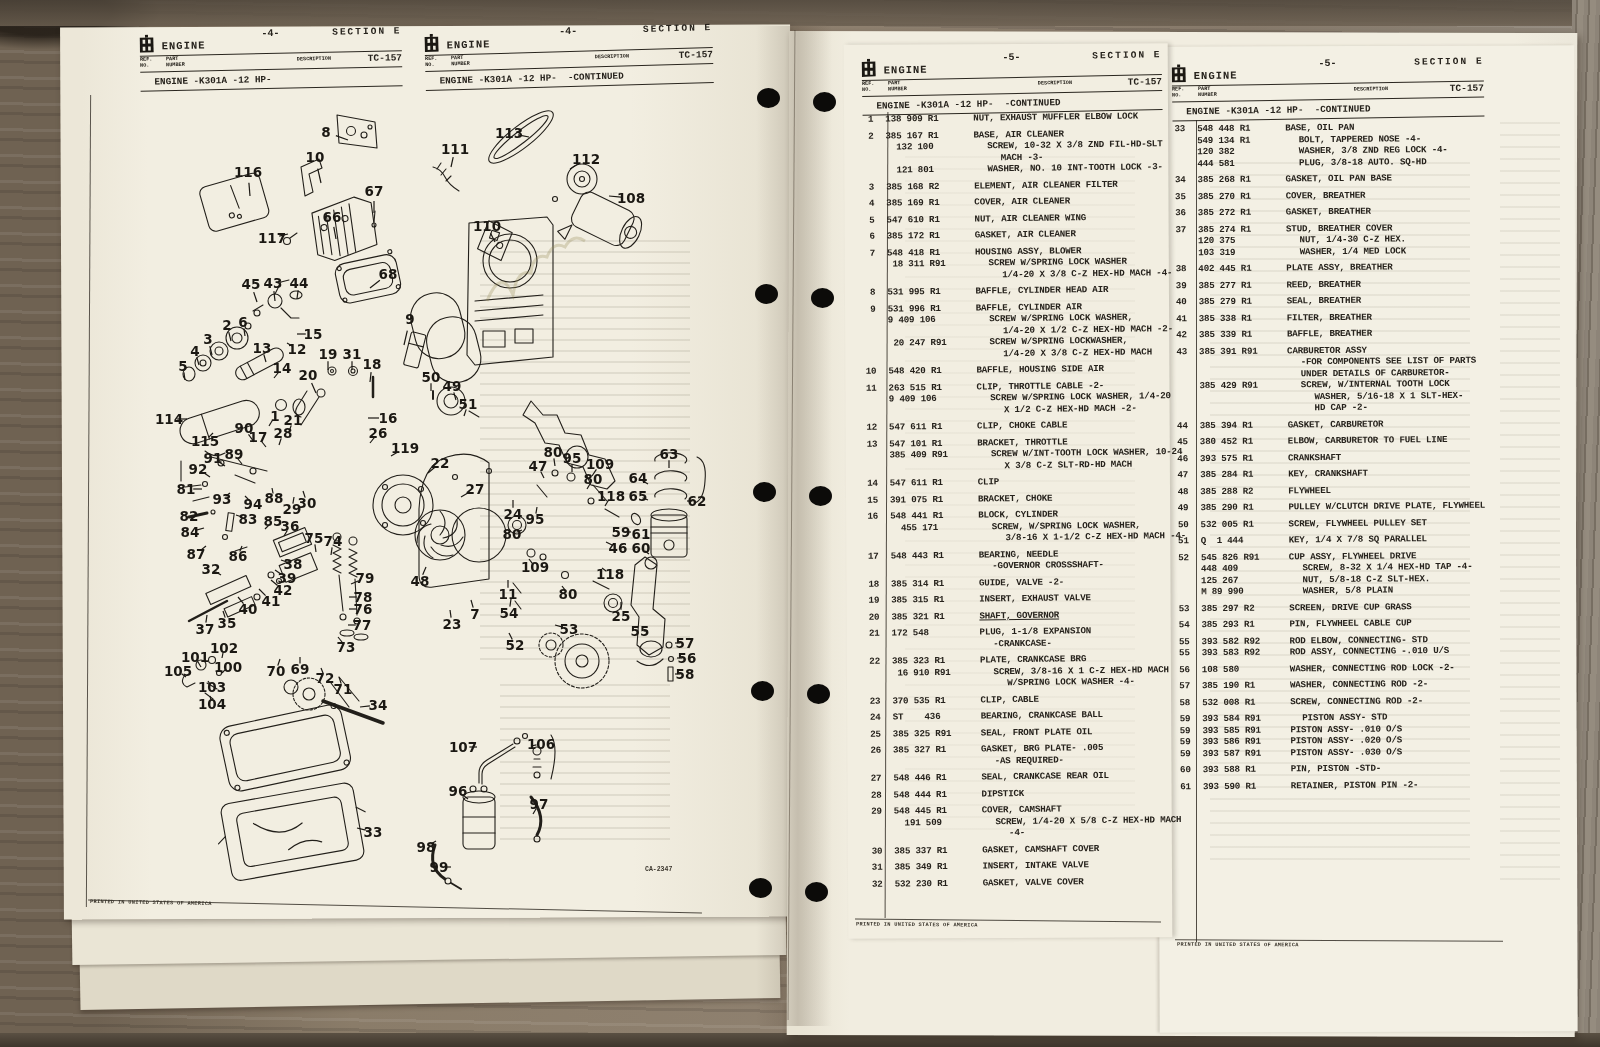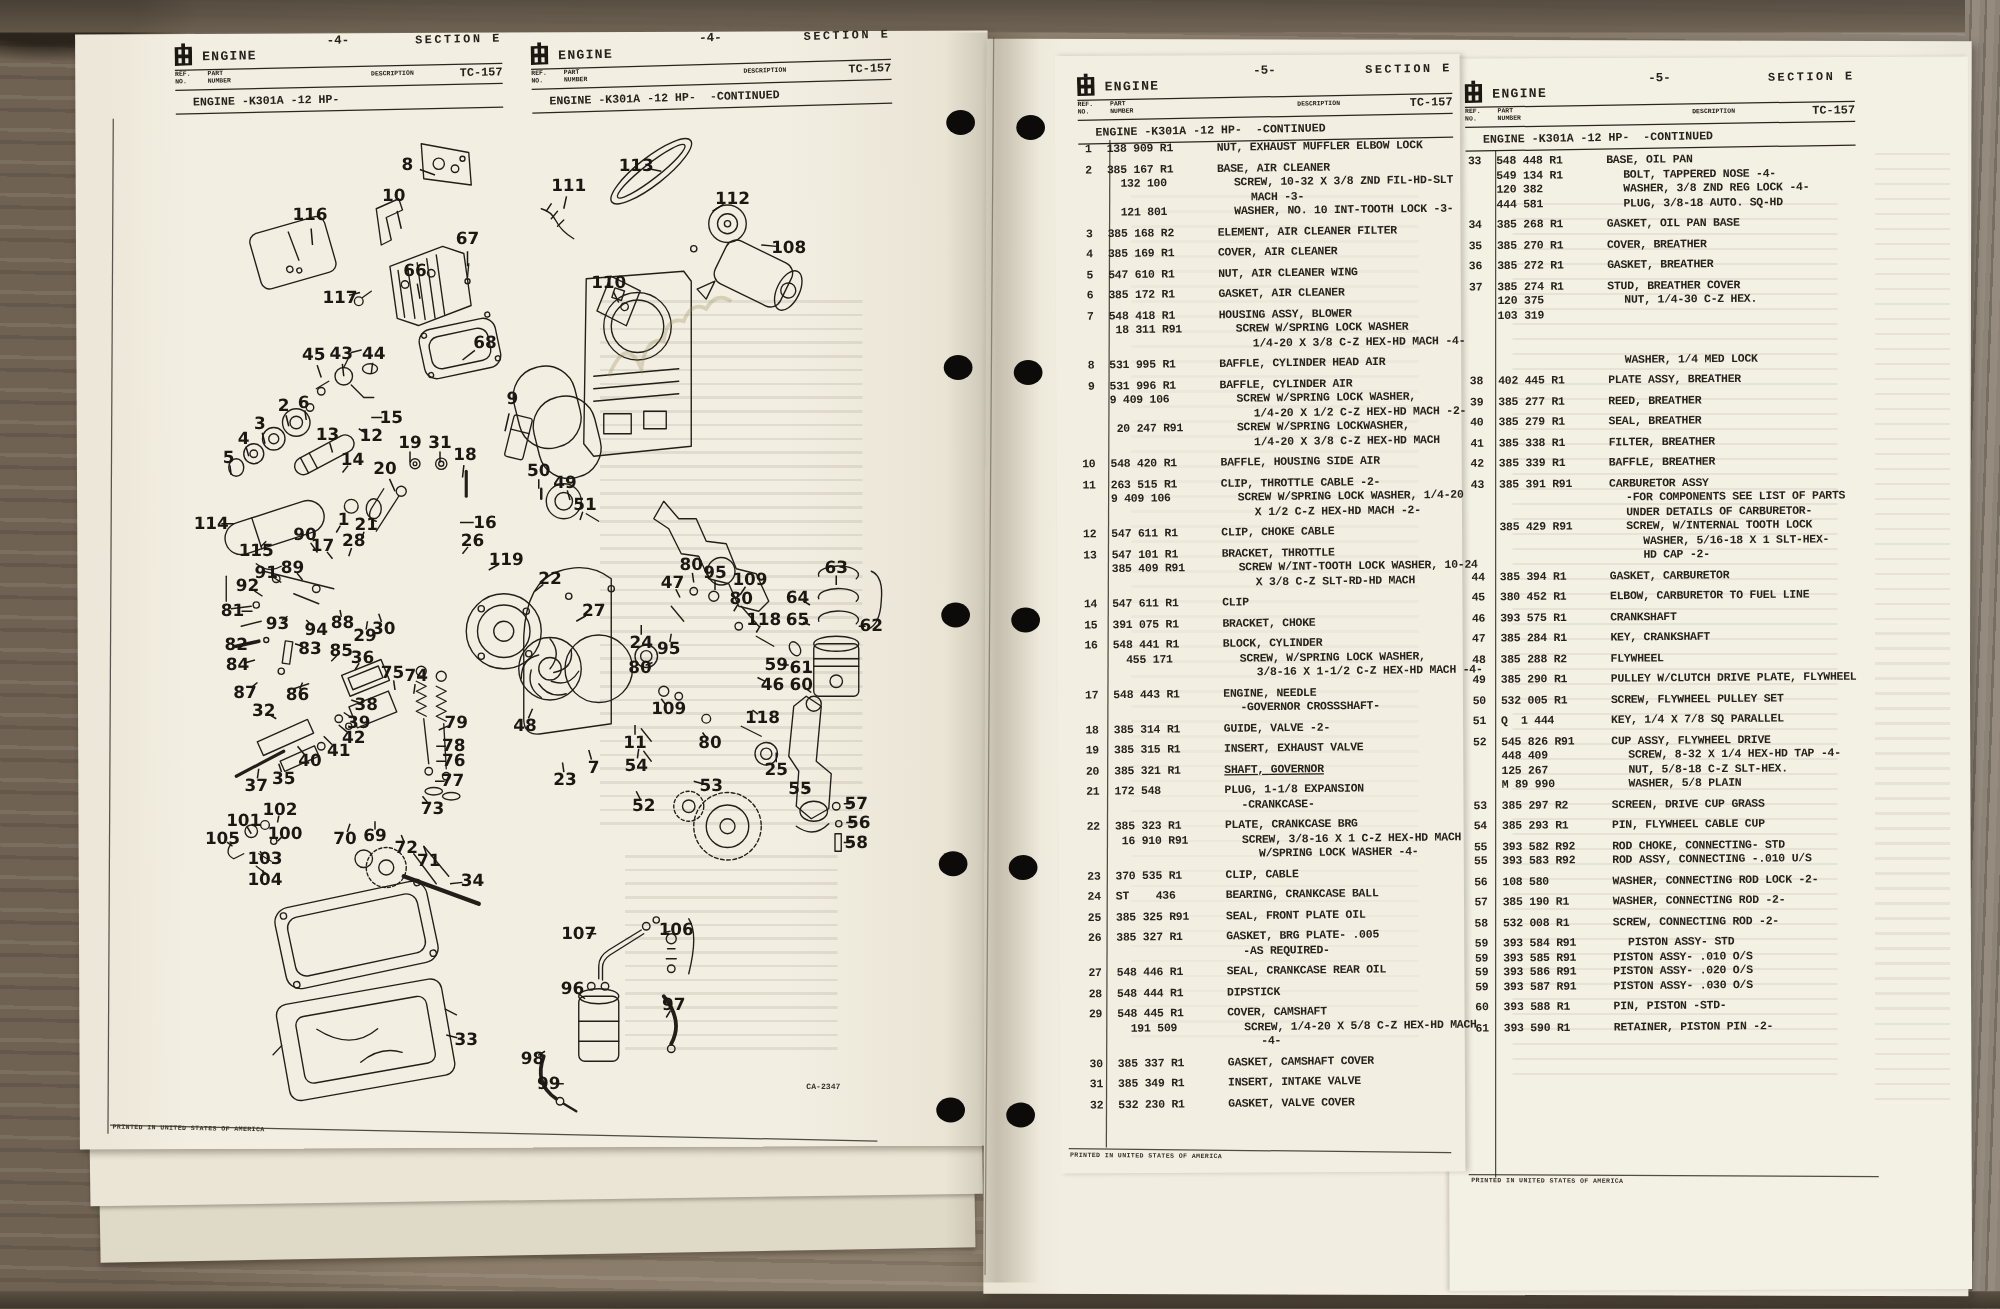--- a/index.html
+++ b/index.html
@@ -914,21 +914,21 @@
         <div class="pline">
           <span class="pref"></span>
           <span class="ppn"></span>
           <span class="pdesc" style="padding-left: 27px;">3/8-16 X 1-1/2 C-Z HEX-HD MACH -4-</span>
         </div>
       </div>
       <div class="pgroup">
         <div class="pline">
           <span class="pref">17</span>
           <span class="ppn">548 443 R1</span>
-          <span class="pdesc" style="padding-left: 0px;">ENGINE, NEEDLE</span>
+          <span class="pdesc" style="padding-left: 0px;">BEARING, NEEDLE</span>
         </div>
         <div class="pline">
           <span class="pref"></span>
           <span class="ppn"></span>
           <span class="pdesc" style="padding-left: 13.5px;">-GOVERNOR CROSSSHAFT-</span>
         </div>
       </div>
       <div class="pgroup">
         <div class="pline">
           <span class="pref">18</span>
@@ -1116,21 +1116,21 @@
           <span class="pdesc" style="padding-left: 0px;">STUD, BREATHER COVER</span>
         </div>
         <div class="pline">
           <span class="pref"></span>
           <span class="ppn">120 375</span>
           <span class="pdesc" style="padding-left: 13.5px;">NUT, 1/4-30 C-Z HEX.</span>
         </div>
         <div class="pline">
           <span class="pref"></span>
           <span class="ppn">103 319</span>
-          <span class="pdesc" style="padding-left: 13.5px; margin-top: 36px;">WASHER, 1/4 MED LOCK</span>
+          <span class="pdesc" style="padding-left: 13.5px;">WASHER, 1/4 MED LOCK</span>
         </div>
       </div>
       <div class="pgroup">
         <div class="pline">
           <span class="pref">38</span>
           <span class="ppn">402 445 R1</span>
           <span class="pdesc" style="padding-left: 0px;">PLATE ASSY, BREATHER</span>
         </div>
       </div>
       <div class="pgroup">
@@ -1282,21 +1282,21 @@
         <div class="pline">
           <span class="pref">54</span>
           <span class="ppn">385 293 R1</span>
           <span class="pdesc" style="padding-left: 0px;">PIN, FLYWHEEL CABLE CUP</span>
         </div>
       </div>
       <div class="pgroup">
         <div class="pline">
           <span class="pref">55</span>
           <span class="ppn">393 582 R92</span>
-          <span class="pdesc" style="padding-left: 0px;">ROD CHOKE, CONNECTING- STD</span>
+          <span class="pdesc" style="padding-left: 0px;">ROD ELBOW, CONNECTING- STD</span>
         </div>
         <div class="pline">
           <span class="pref">55</span>
           <span class="ppn">393 583 R92</span>
           <span class="pdesc" style="padding-left: 0px;">ROD ASSY, CONNECTING -.010 U/S</span>
         </div>
       </div>
       <div class="pgroup">
         <div class="pline">
           <span class="pref">56</span>

